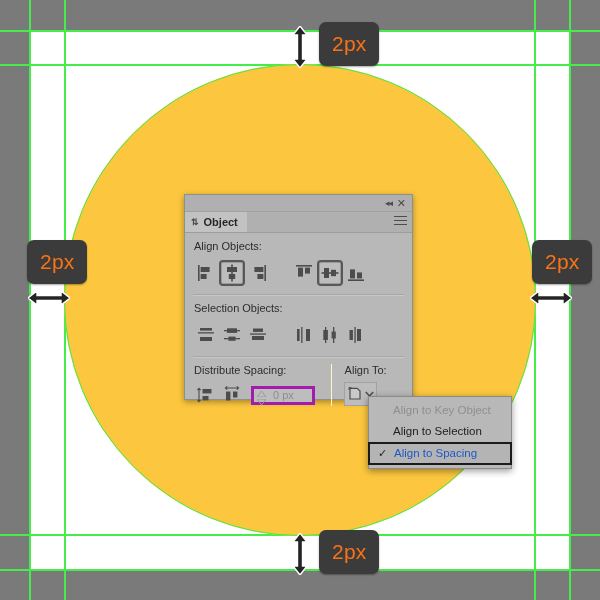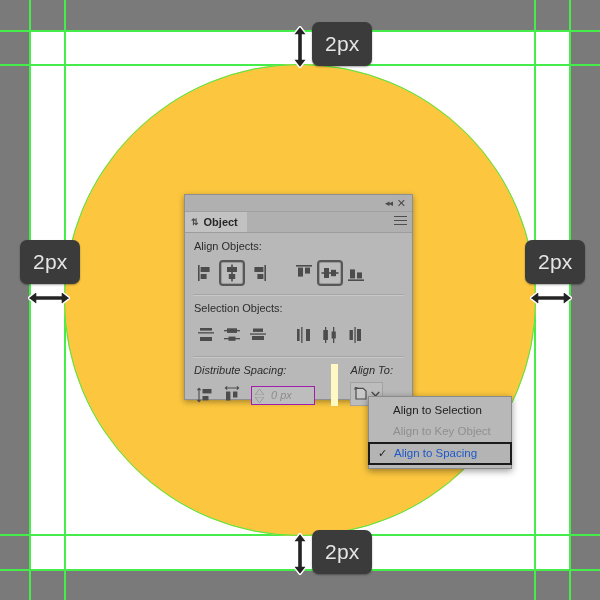--- a/index.html
+++ b/index.html
@@ -34,29 +34,30 @@
     border-radius:50%;
     border:1.5px solid #45ed4a;
     box-sizing:border-box;
     pointer-events:none;
   }
 
   
   .badge{
     position:absolute;
     background:#3b3b3b;
-    color:#e5e5e5;
+    color:#f97316;
     border-radius:7px;
     font-size:21px;
     line-height:44px;
     height:44px;
     padding:0 13px;
     text-align:center;
     letter-spacing:.2px;
     box-shadow:0 1px 2px rgba(0,0,0,.35);
+    margin-left:7px;
   }
   .arrow{position:absolute;}
   .arrow svg{display:block;}
 
   
   .panel{
     position:absolute;
     left:184px;top:194px;width:229px;height:206px;
     background:#b8b8b8;
     border:1px solid #8f8f8f;
@@ -103,25 +104,25 @@
   }
   .abtn.active{
     border:2px solid #585858;
     border-radius:4px;
     background:#bdbdbd;
     box-shadow:inset 0 0 0 1px #9a9a9a;
   }
   .gap-mid{width:20px;}
   .divider{height:1px;background:#a6a6a6;border-bottom:1px solid #c8c8c8;margin:6px 0 6px 0;}
 
-  .row-spacing{display:flex;align-items:flex-start;font-style:italic;}
+  .row-spacing{display:flex;align-items:flex-start;}
   .spacing-left{width:139px;}
-  .spacing-right{width:74px;padding-left:12px;border-left:7px solid #fef9c3;box-sizing:border-box;}
+  .spacing-right{width:74px;padding-left:12px;border-left:1px solid #fef9c3;box-sizing:border-box;}
   .num-input{
-    width:64px;height:19px;background:#bdbdbd;border:1px solid #a21caf;
+    width:64px;height:19px;background:#bdbdbd;border:3px solid #a21caf;
     box-sizing:border-box;display:flex;align-items:center;
     color:#8d8d8d;font-size:11px;padding-left:19px;position:relative;
     margin-left:6px;
   }
   .stepper{
     position:absolute;left:3px;top:2px;width:9px;height:14px;
     display:flex;flex-direction:column;justify-content:space-between;
   }
   .alignto-btn{
     width:33px;height:24px;background:#bdbdbd;border:1px solid #a2a2a2;
@@ -366,25 +367,25 @@
               <polyline points="0.8,1 4.5,5 8.2,1" fill="none" stroke="#4c4c4c" stroke-width="1.5"></polyline>
             </svg>
           </div>
         </div>
       </div>
 
     </div>
   </div>
 
   <div class="menu">
+    <div class="menu-item disabled">
+      <span>Align to Key Object</span>
+    </div>
     <div class="menu-item">
       <span>Align to Selection</span>
-    </div>
-    <div class="menu-item disabled">
-      <span>Align to Key Object</span>
     </div>
     <div class="menu-item selected">
       <span class="menu-check">✓</span>
       <span>Align to Spacing</span>
     </div>
   </div>
 
 </div>
 
 </body></html>

